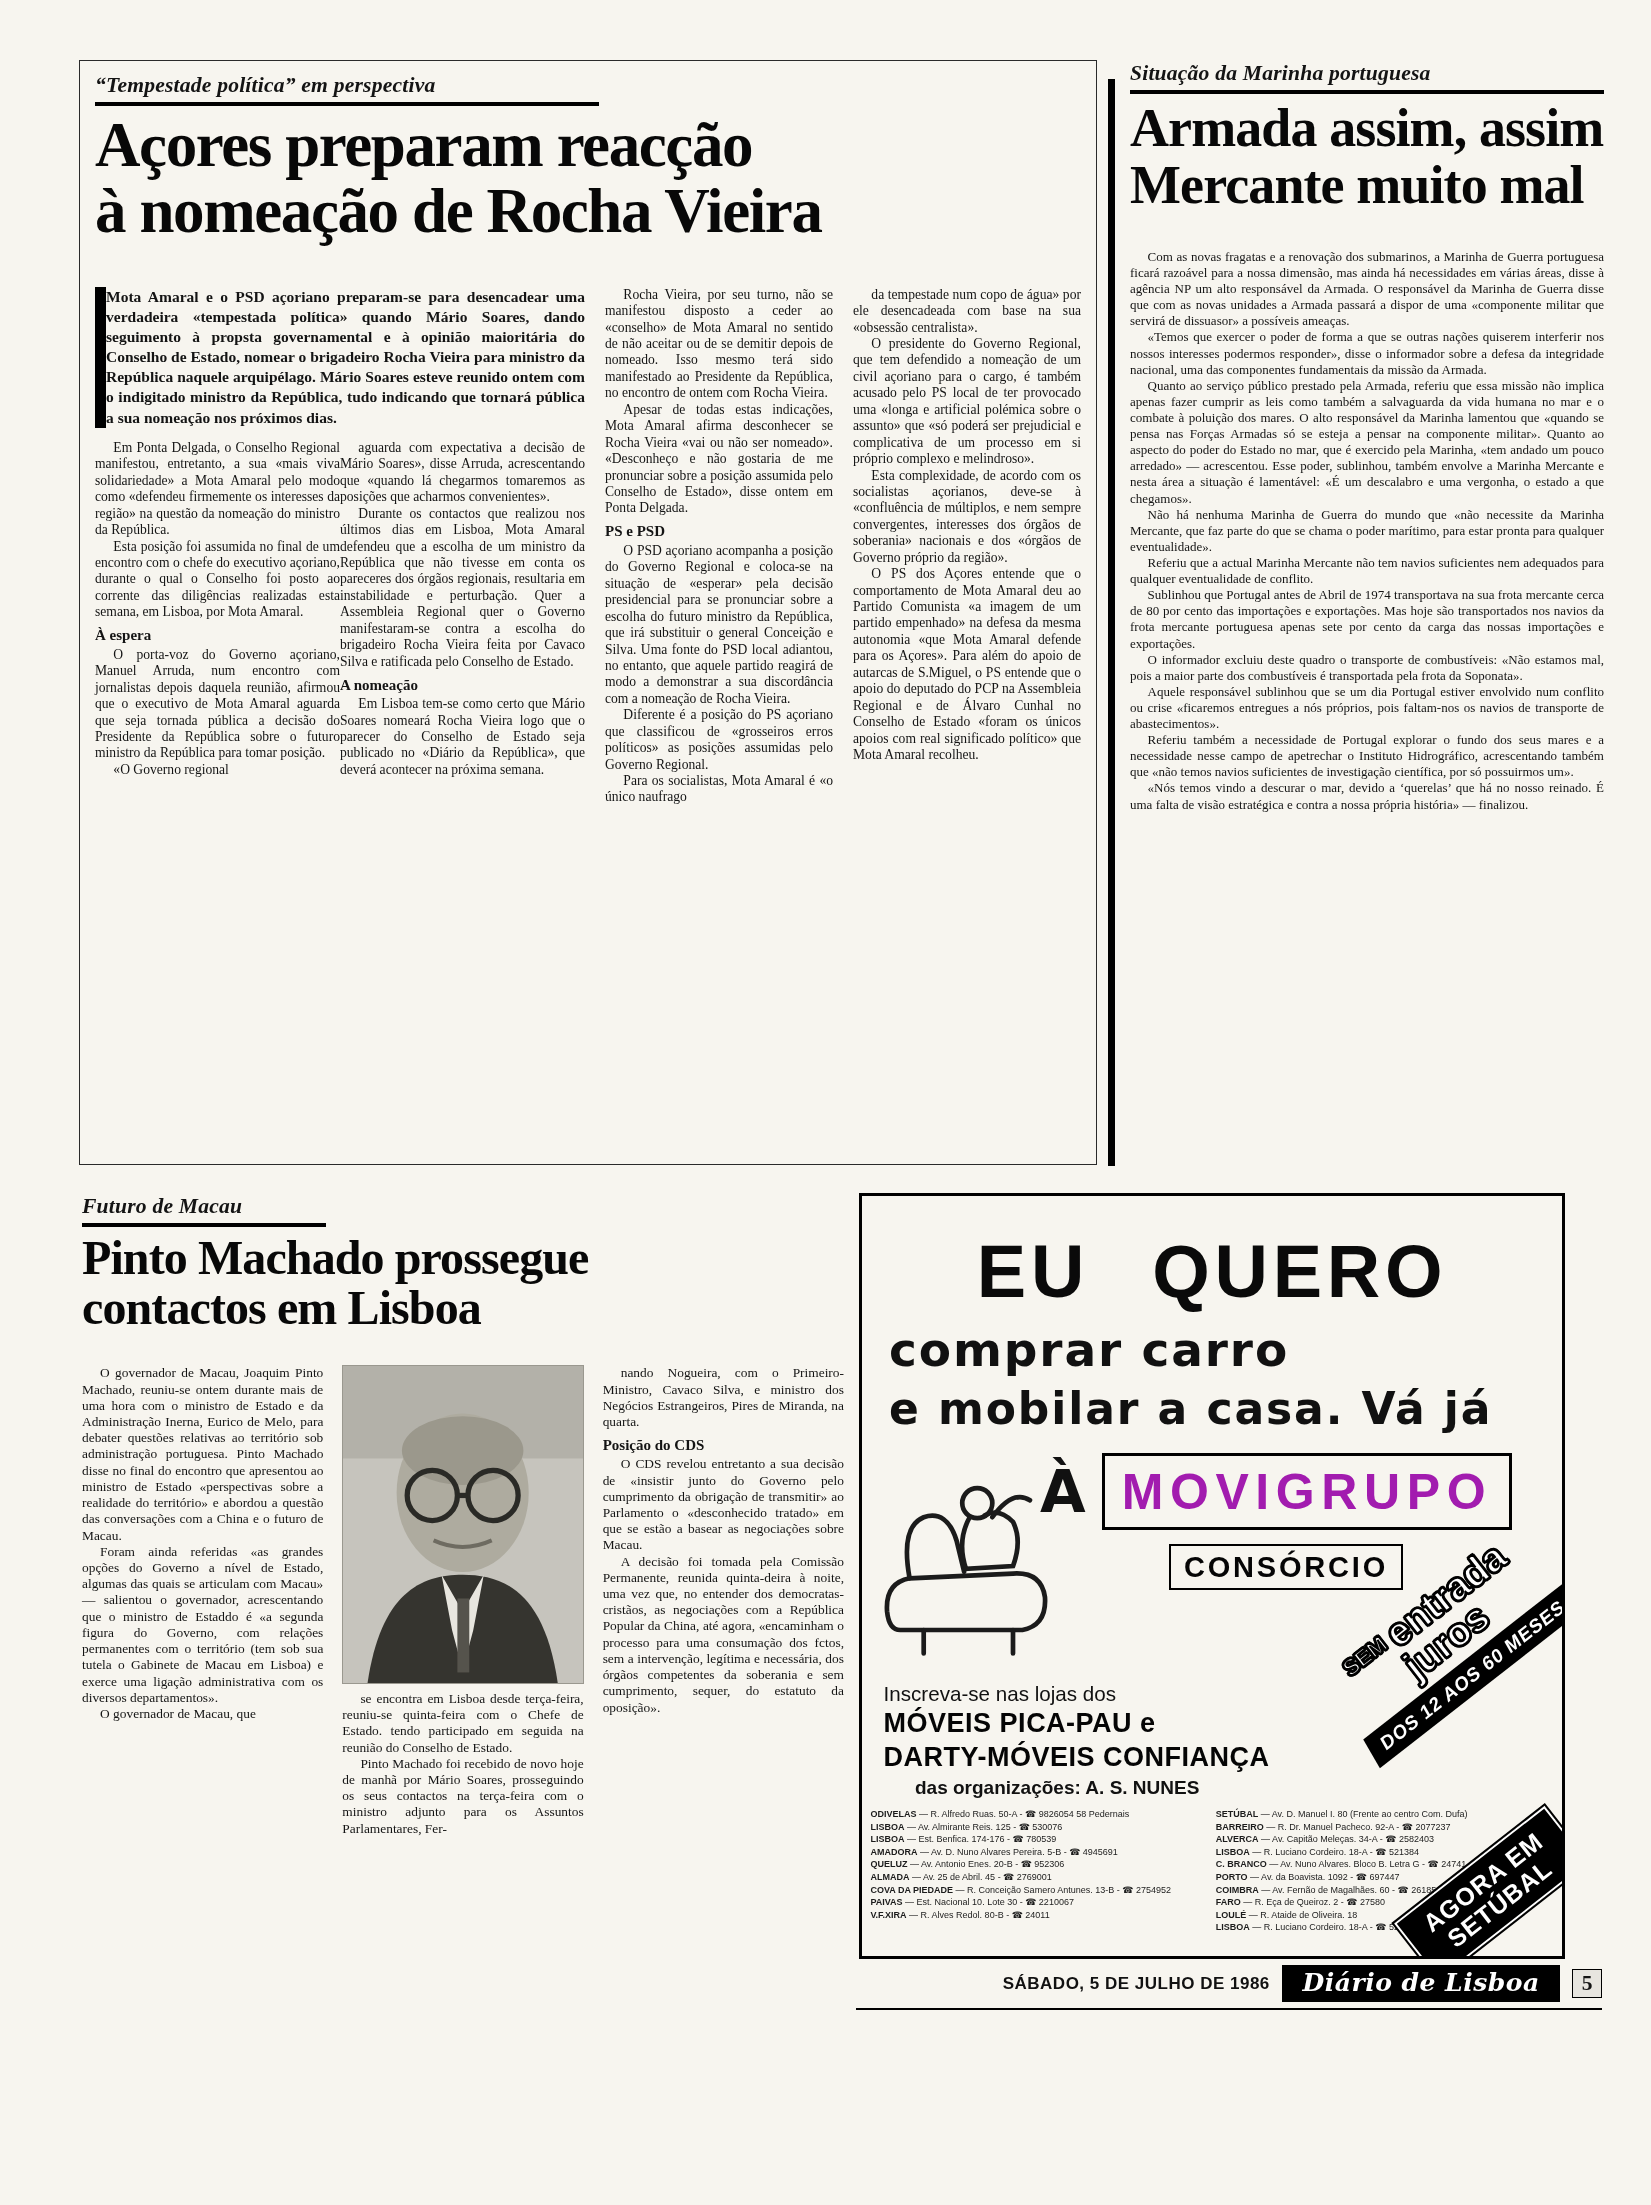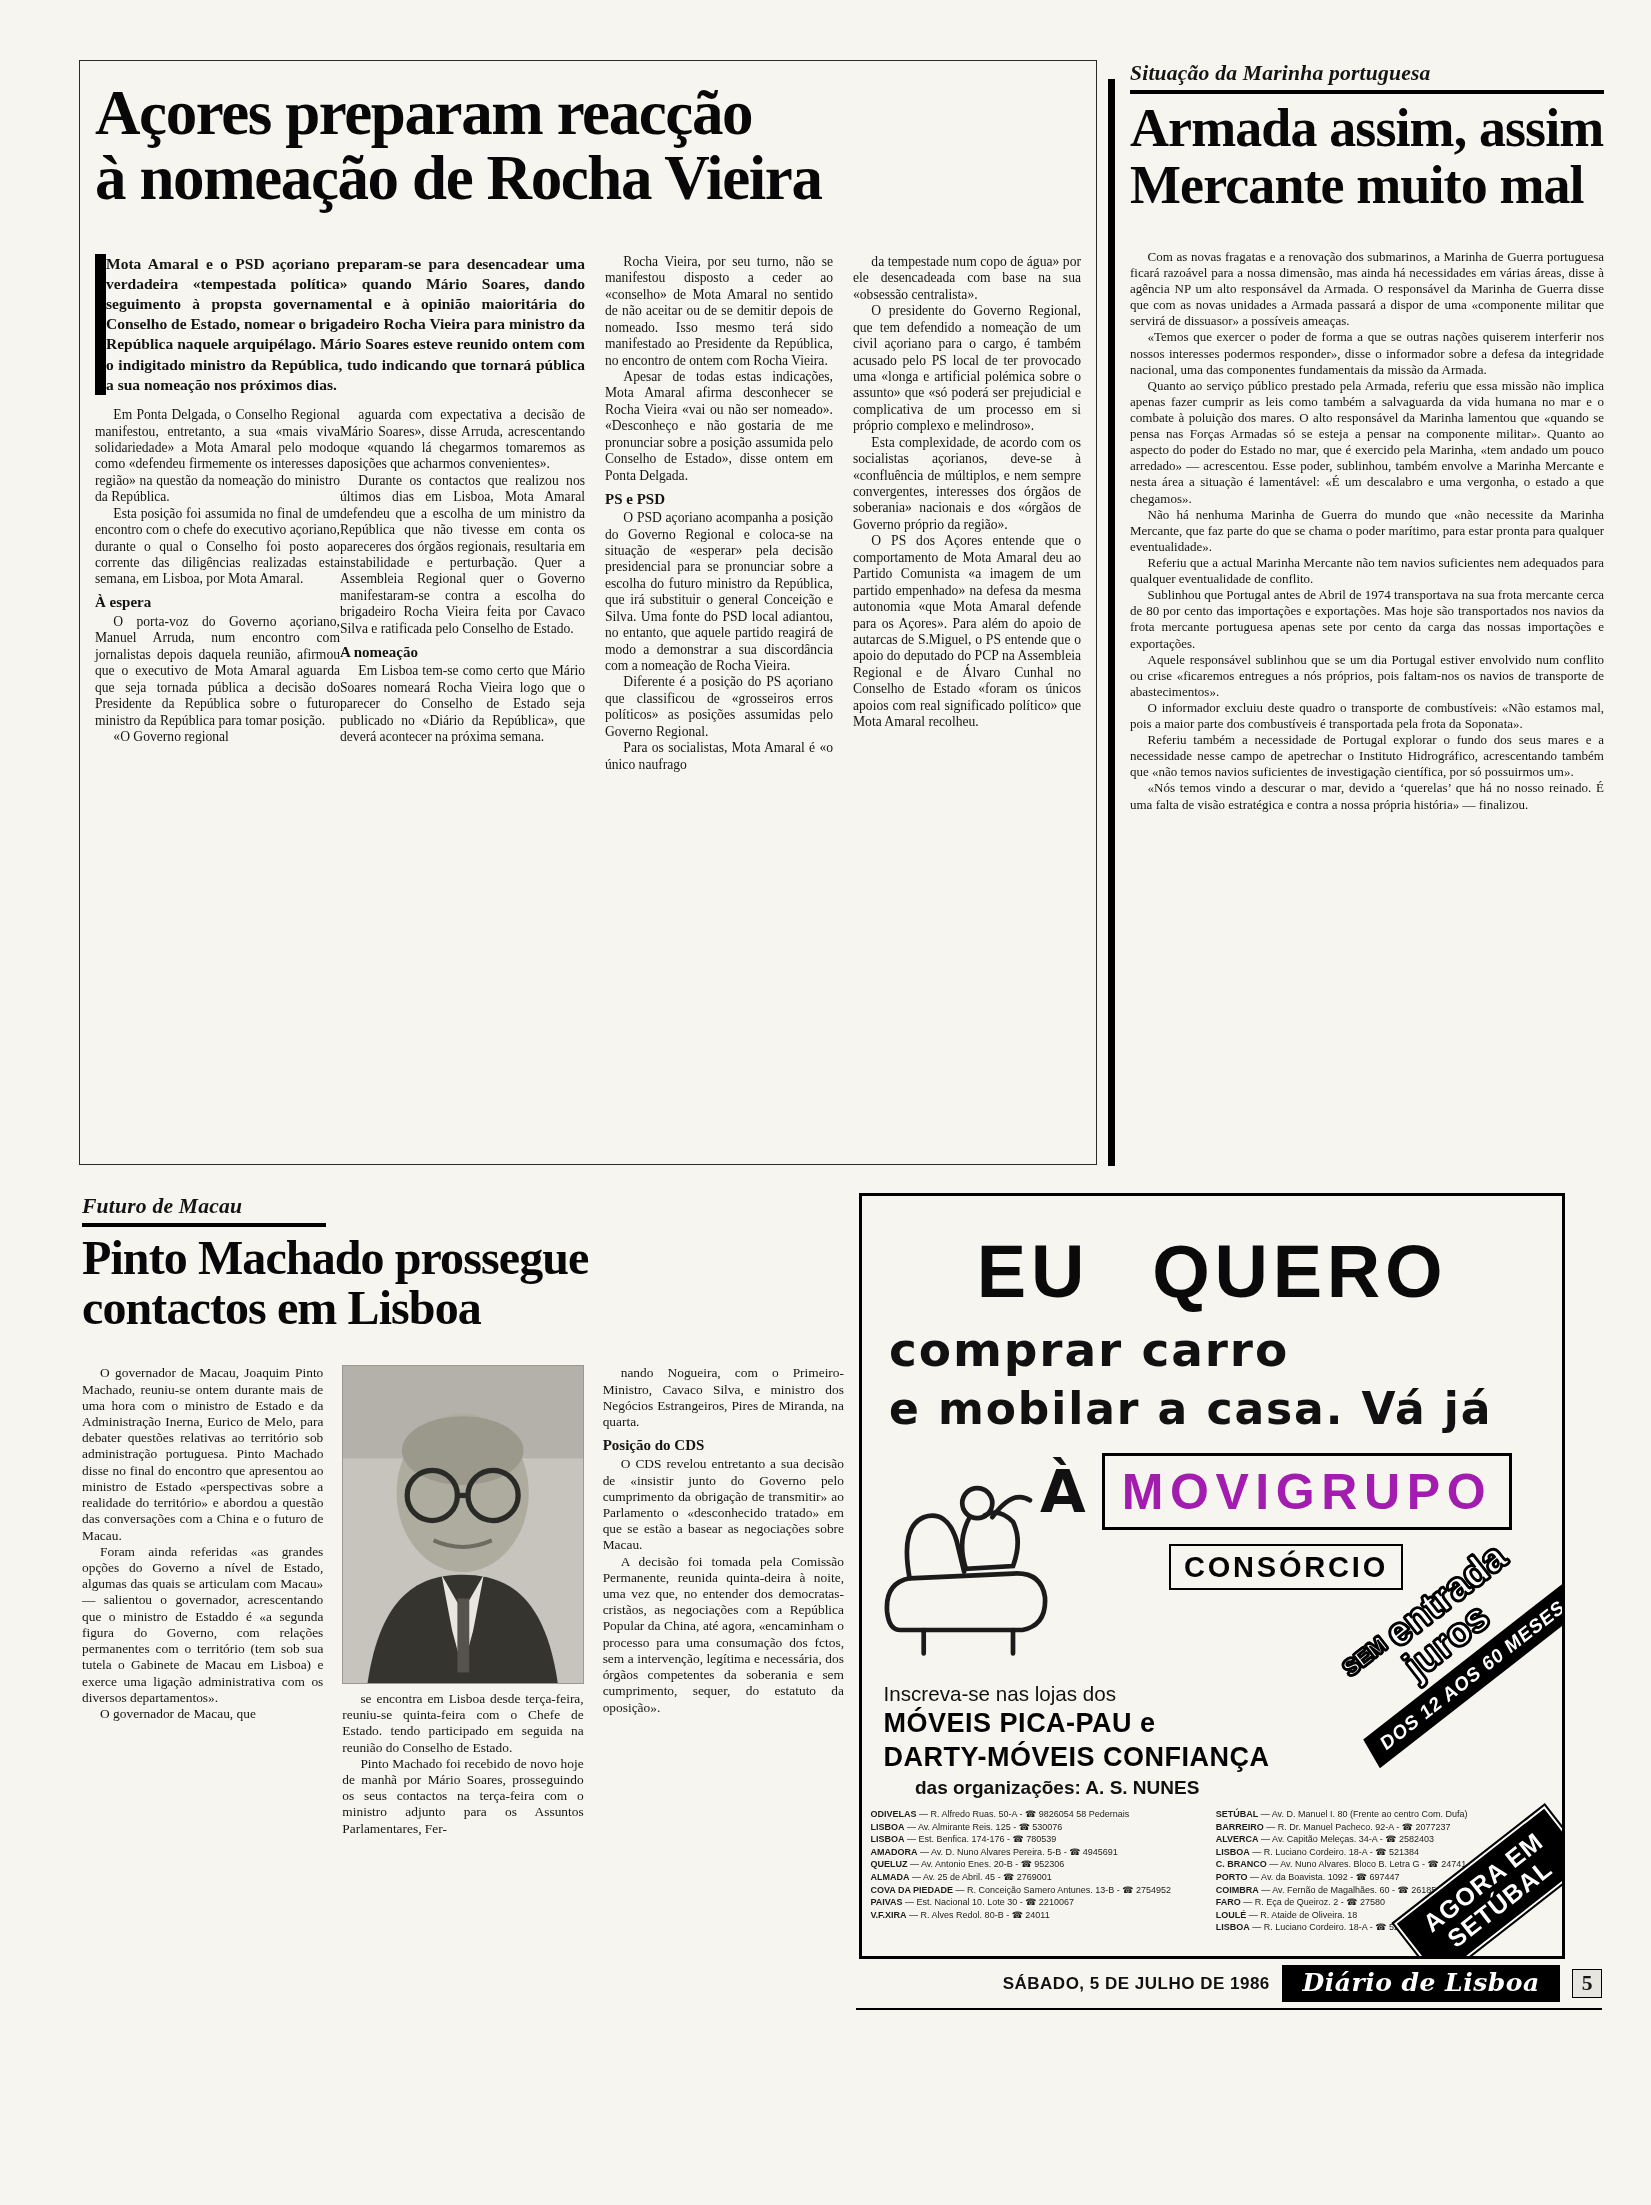--- a/index.html
+++ b/index.html
@@ -91,20 +91,21 @@
   .masthead{background:#000;color:#fff;padding:2.8px 20.6px 5.6px 20.6px;font-family:"DejaVu Serif",serif;
             font-style:italic;font-weight:bold;font-size:25px;letter-spacing:0.5px;}
   .pageno{border:1.9px solid #000;background:#e7e5df;padding:0.9px 8.4px;font-weight:bold;font-size:21.6px;}
 </style>
 </head>
 <body>
 
 <div class="page">
 
   <section class="acores">
+    <div class="kicker">“Tempestade política” em perspectiva</div>
     <h1 class="headline">
       <span style="display:block">Açores preparam reacção</span>
       <span style="display:block">à nomeação de Rocha Vieira</span>
     </h1>
     <div class="acores-body">
       <div class="acores-left">
         <div class="lead">Mota Amaral e o PSD açoriano preparam-se para desencadear uma verdadeira «tempestada política» quando Mário Soares, dando seguimento à propsta governamental e à opinião maioritária do Conselho de Estado, nomear o brigadeiro Rocha Vieira para ministro da República naquele arquipélago. Mário Soares esteve reunido ontem com o indigitado ministro da República, tudo indicando que tornará pública a sua nomeação nos próximos dias.</div>
         <div class="colgroup">
           <div class="ncol">
             <div>
@@ -171,22 +172,22 @@
     </h1>
     <div class="marinha-col">
       <div>
 
       <p class="bp">Com as novas fragatas e a renovação dos submarinos, a Marinha de Guerra portuguesa ficará razoável para a nossa dimensão, mas ainda há necessidades em várias áreas, disse à agência NP um alto responsável da Armada. O responsável da Marinha de Guerra disse que com as novas unidades a Armada passará a dispor de uma «componente militar que servirá de dissuasor» a possíveis ameaças.</p>
           <p class="bp">«Temos que exercer o poder de forma a que se outras nações quiserem interferir nos nossos interesses podermos responder», disse o informador sobre a defesa da integridade nacional, uma das componentes fundamentais da missão da Armada.</p>
           <p class="bp">Quanto ao serviço público prestado pela Armada, referiu que essa missão não implica apenas fazer cumprir as leis como também a salvaguarda da vida humana no mar e o combate à poluição dos mares. O alto responsável da Marinha lamentou que «quando se pensa nas Forças Armadas só se esteja a pensar na componente militar». Quanto ao aspecto do poder do Estado no mar, que é exercido pela Marinha, «tem andado um pouco arredado» — acrescentou. Esse poder, sublinhou, também envolve a Marinha Mercante e nesta área a situação é lamentável: «É um descalabro e uma vergonha, o estado a que chegamos».</p>
           <p class="bp">Não há nenhuma Marinha de Guerra do mundo que «não necessite da Marinha Mercante, que faz parte do que se chama o poder marítimo, para estar pronta para qualquer eventualidade».</p>
           <p class="bp">Referiu que a actual Marinha Mercante não tem navios suficientes nem adequados para qualquer eventualidade de conflito.</p>
           <p class="bp">Sublinhou que Portugal antes de Abril de 1974 transportava na sua frota mercante cerca de 80 por cento das importações e exportações. Mas hoje são transportados nos navios da frota mercante portuguesa apenas sete por cento da carga das nossas importações e exportações.</p>
+          <p class="bp">O informador excluiu deste quadro o transporte de combustíveis: «Não estamos mal, pois a maior parte dos combustíveis é transportada pela frota da Soponata».</p>
           <p class="bp">Aquele responsável sublinhou que se um dia Portugal estiver envolvido num conflito ou crise «ficaremos entregues a nós próprios, pois faltam-nos os navios de transporte de abastecimentos».</p>
-          <p class="bp">O informador excluiu deste quadro o transporte de combustíveis: «Não estamos mal, pois a maior parte dos combustíveis é transportada pela frota da Soponata».</p>
           <p class="bp">Referiu também a necessidade de Portugal explorar o fundo dos seus mares e a necessidade nesse campo de apetrechar o Instituto Hidrográfico, acrescentando também que «não temos navios suficientes de investigação científica, por só possuirmos um».</p>
           <p class="bp">«Nós temos vindo a descurar o mar, devido a ‘querelas’ que há no nosso reinado. É uma falta de visão estratégica e contra a nossa própria história» — finalizou.</p>
         </div>
     </div>
   </section>
 
   <section class="macau">
     <div class="kicker">Futuro de Macau</div>
     <h1 class="headline">
       <span style="display:block">Pinto Machado prossegue</span>

